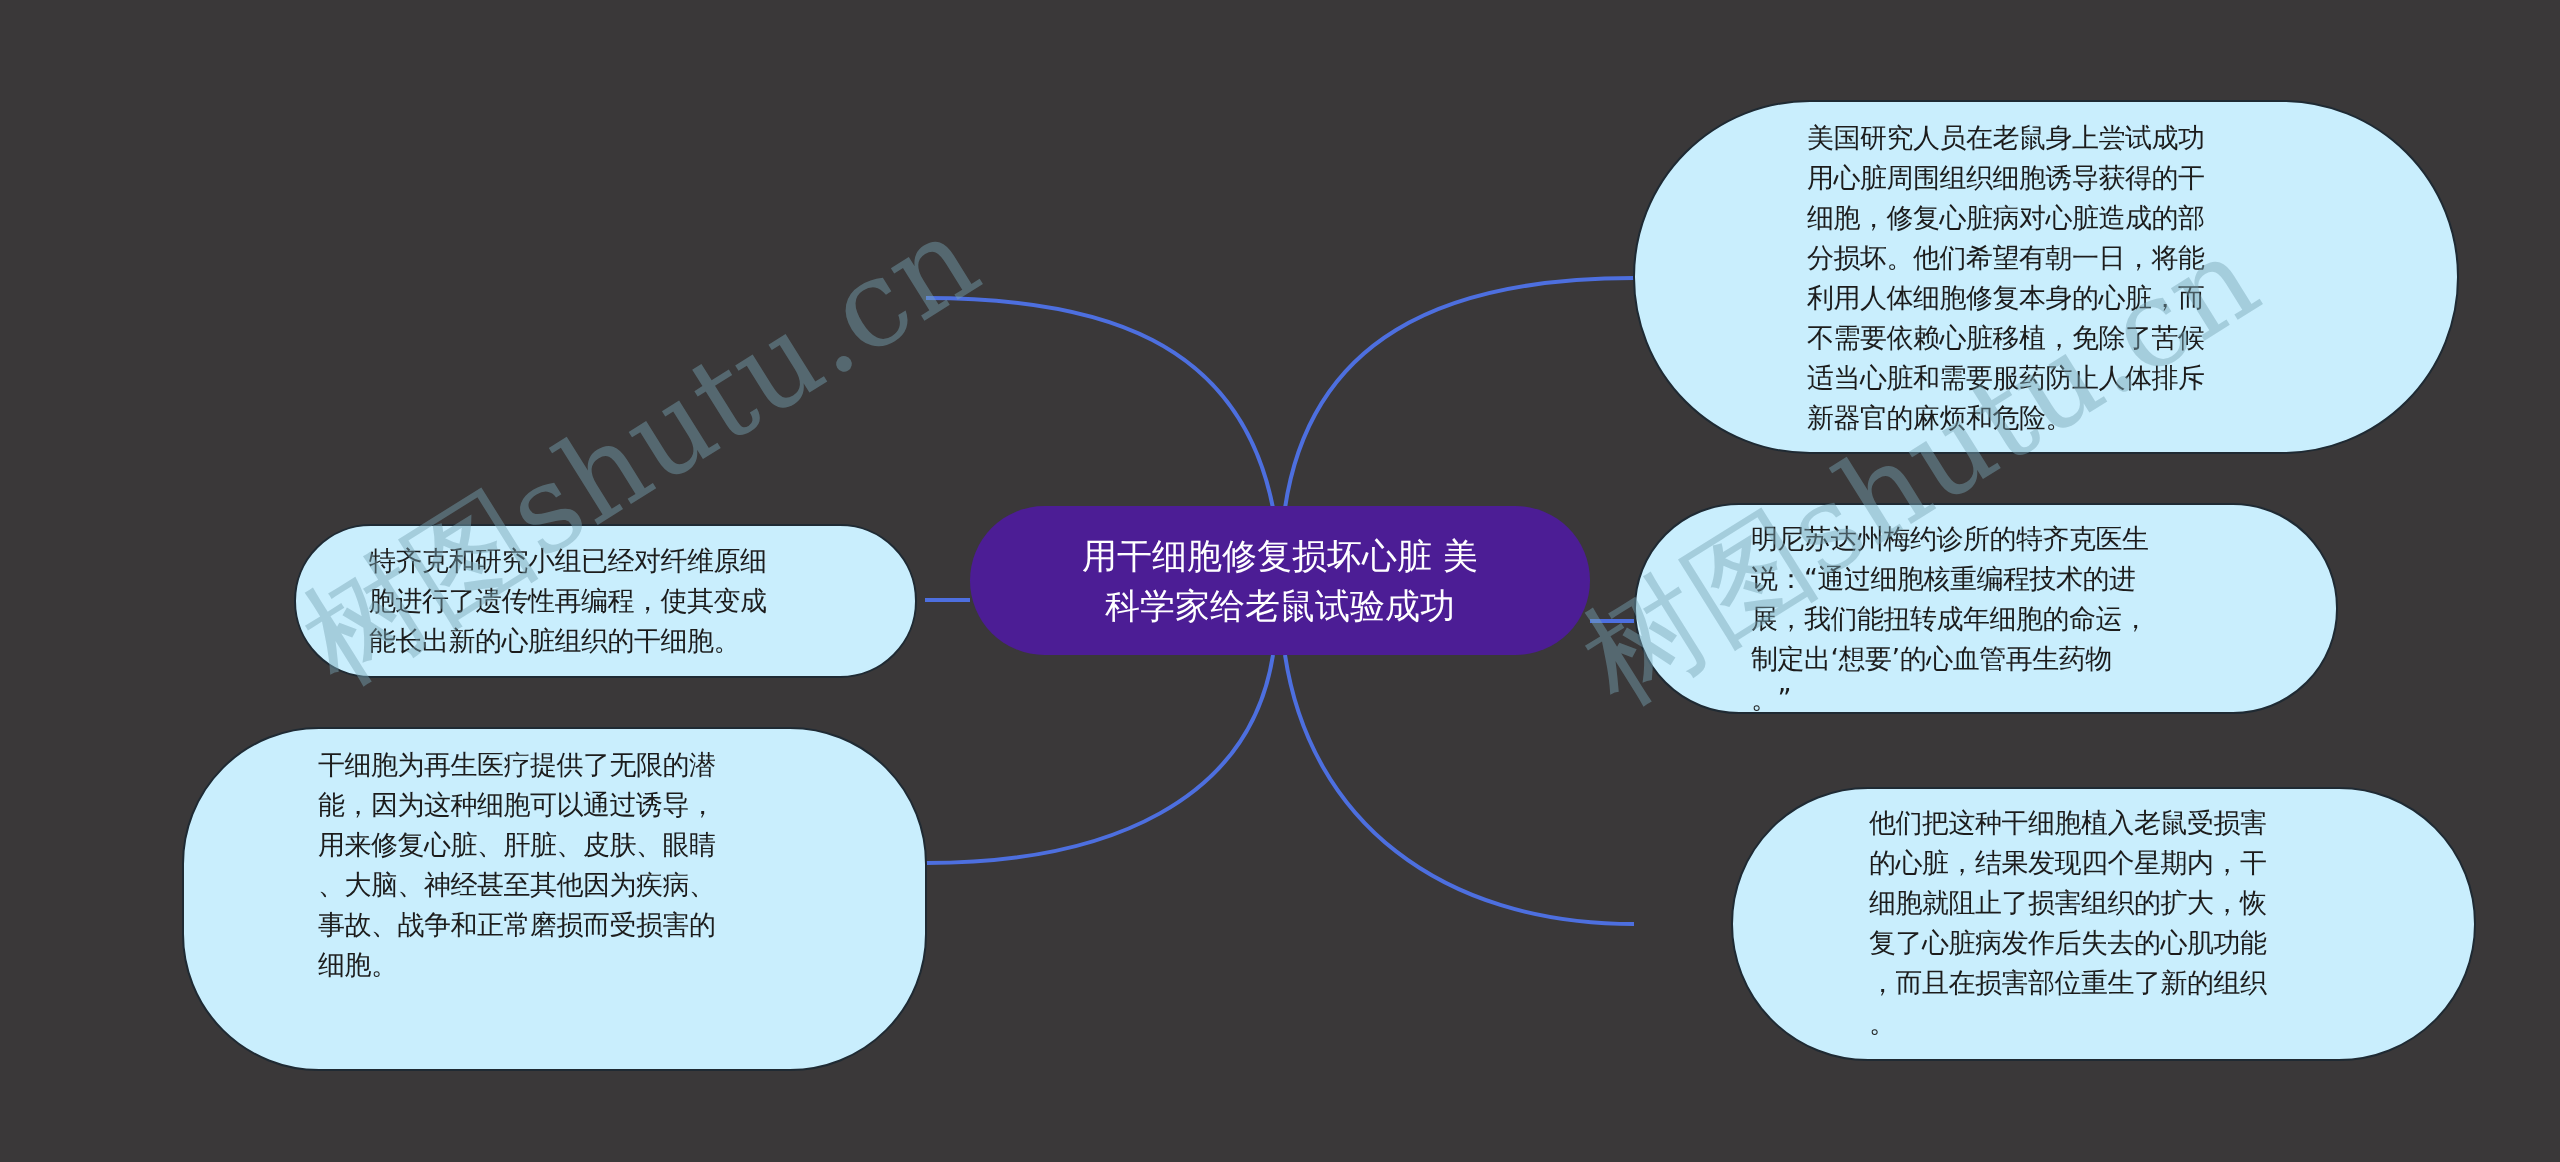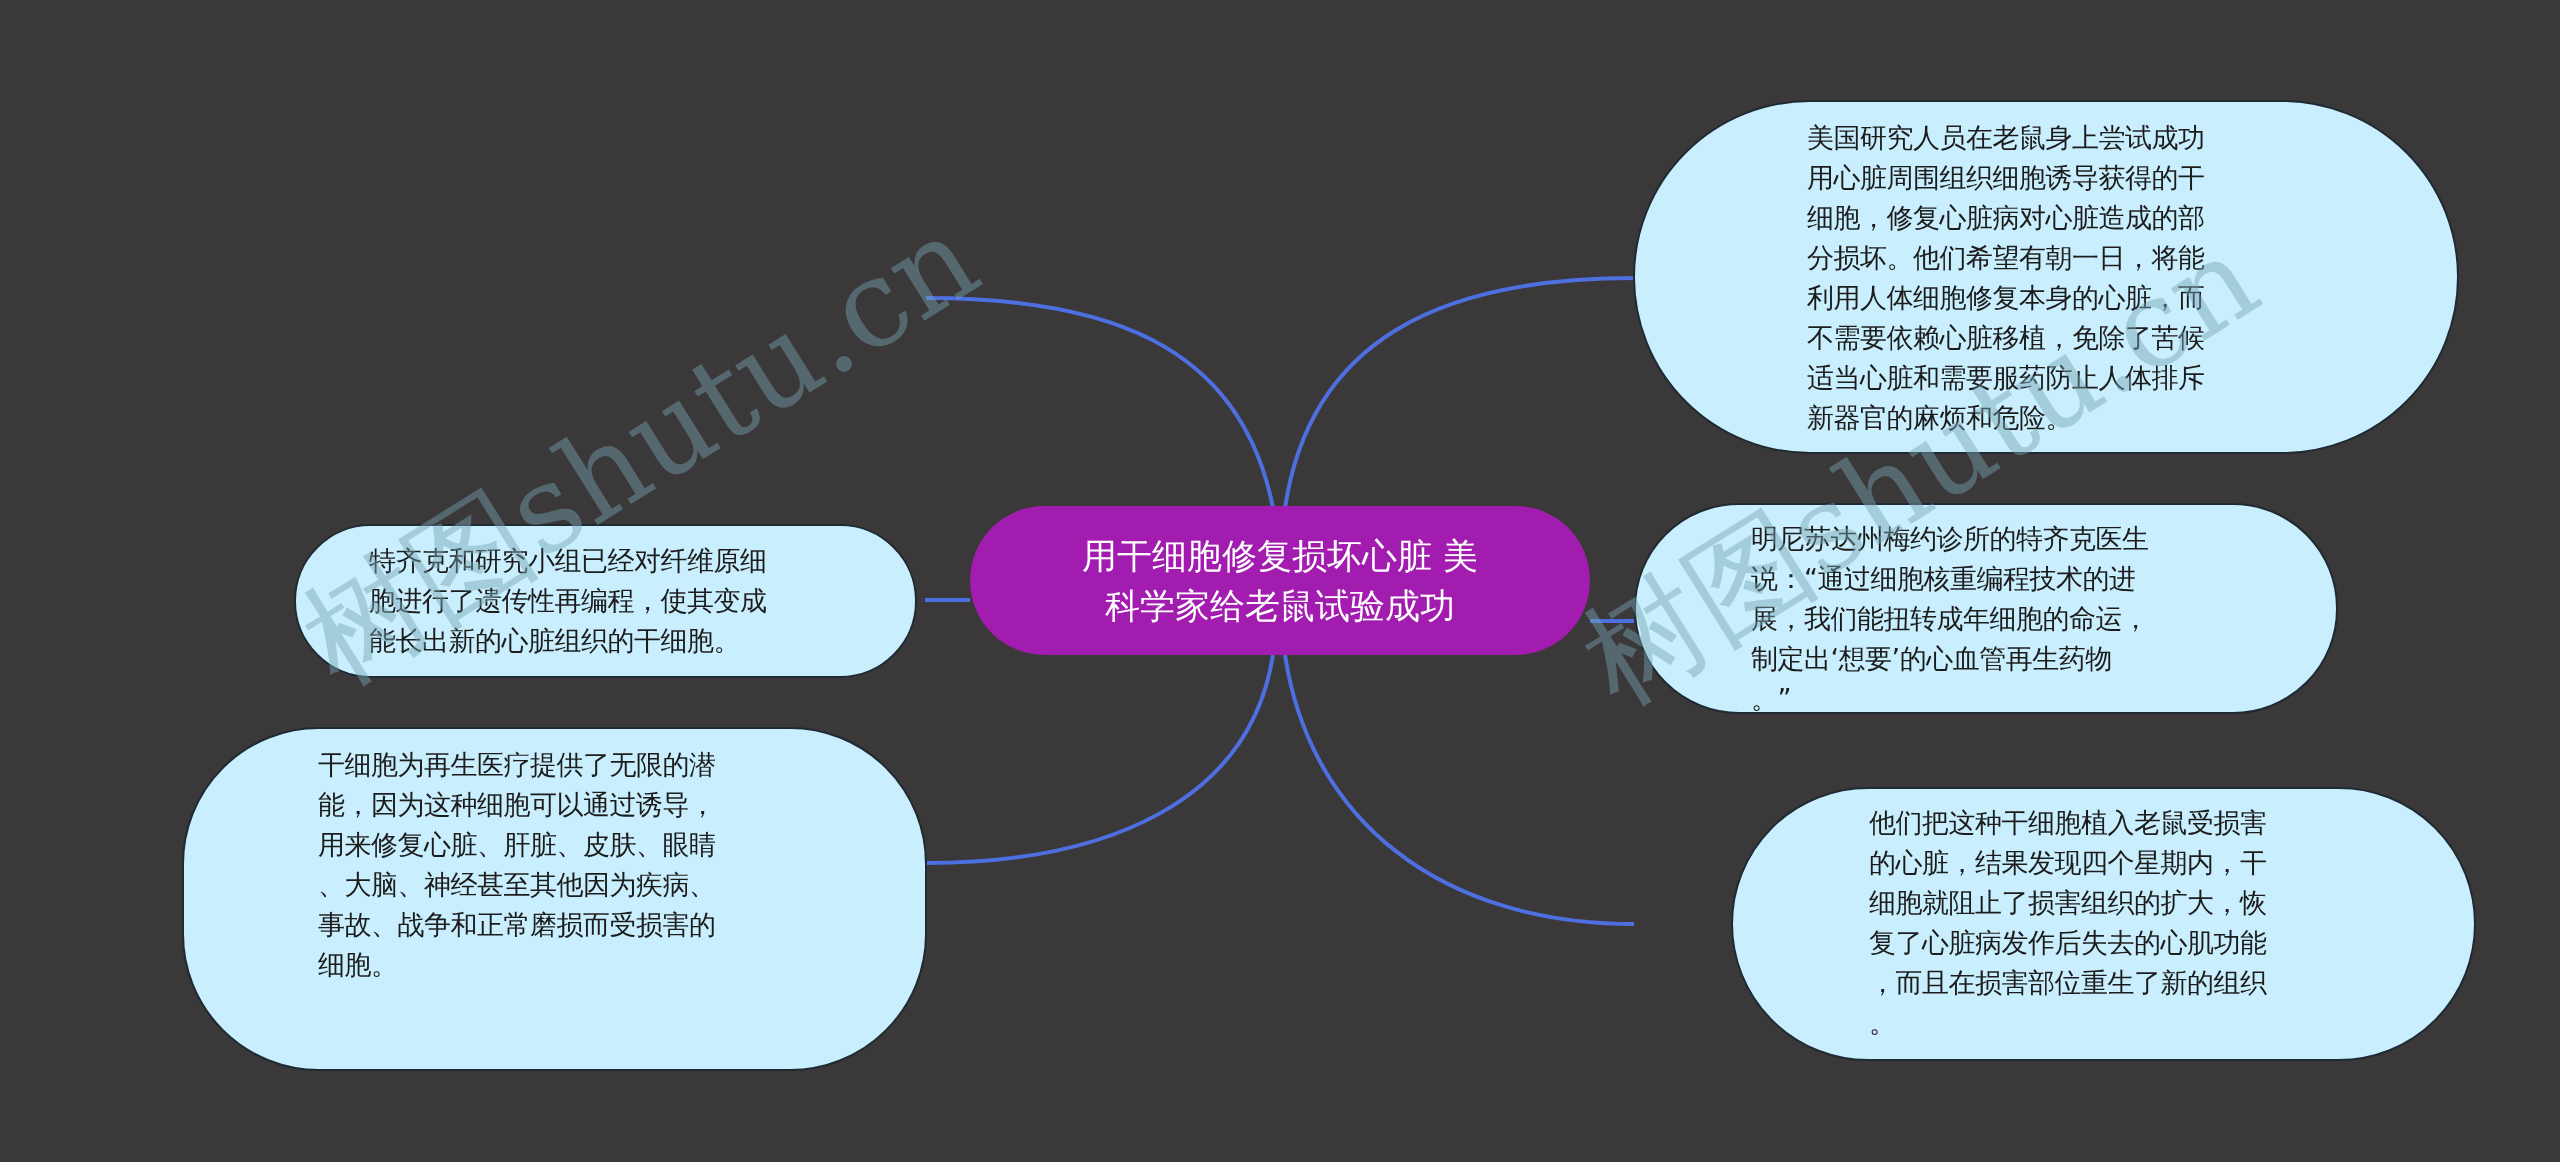--- a/index.html
+++ b/index.html
@@ -43,21 +43,21 @@
       font-size: 27px;
       line-height: 40px;
       white-space: pre;
       letter-spacing: -0.5px;
     }
     .center {
       position: absolute;
       left: 970px; top: 506px;
       width: 620px; height: 149px;
       border-radius: 75px;
-      background: #a21caf;
+      background: #4c1d95;
       color: #ffffff;
       z-index: 3;
       display: flex;
       align-items: center;
       justify-content: center;
       text-align: center;
     }
     .center .title {
       font-size: 35px;
       line-height: 50px;

